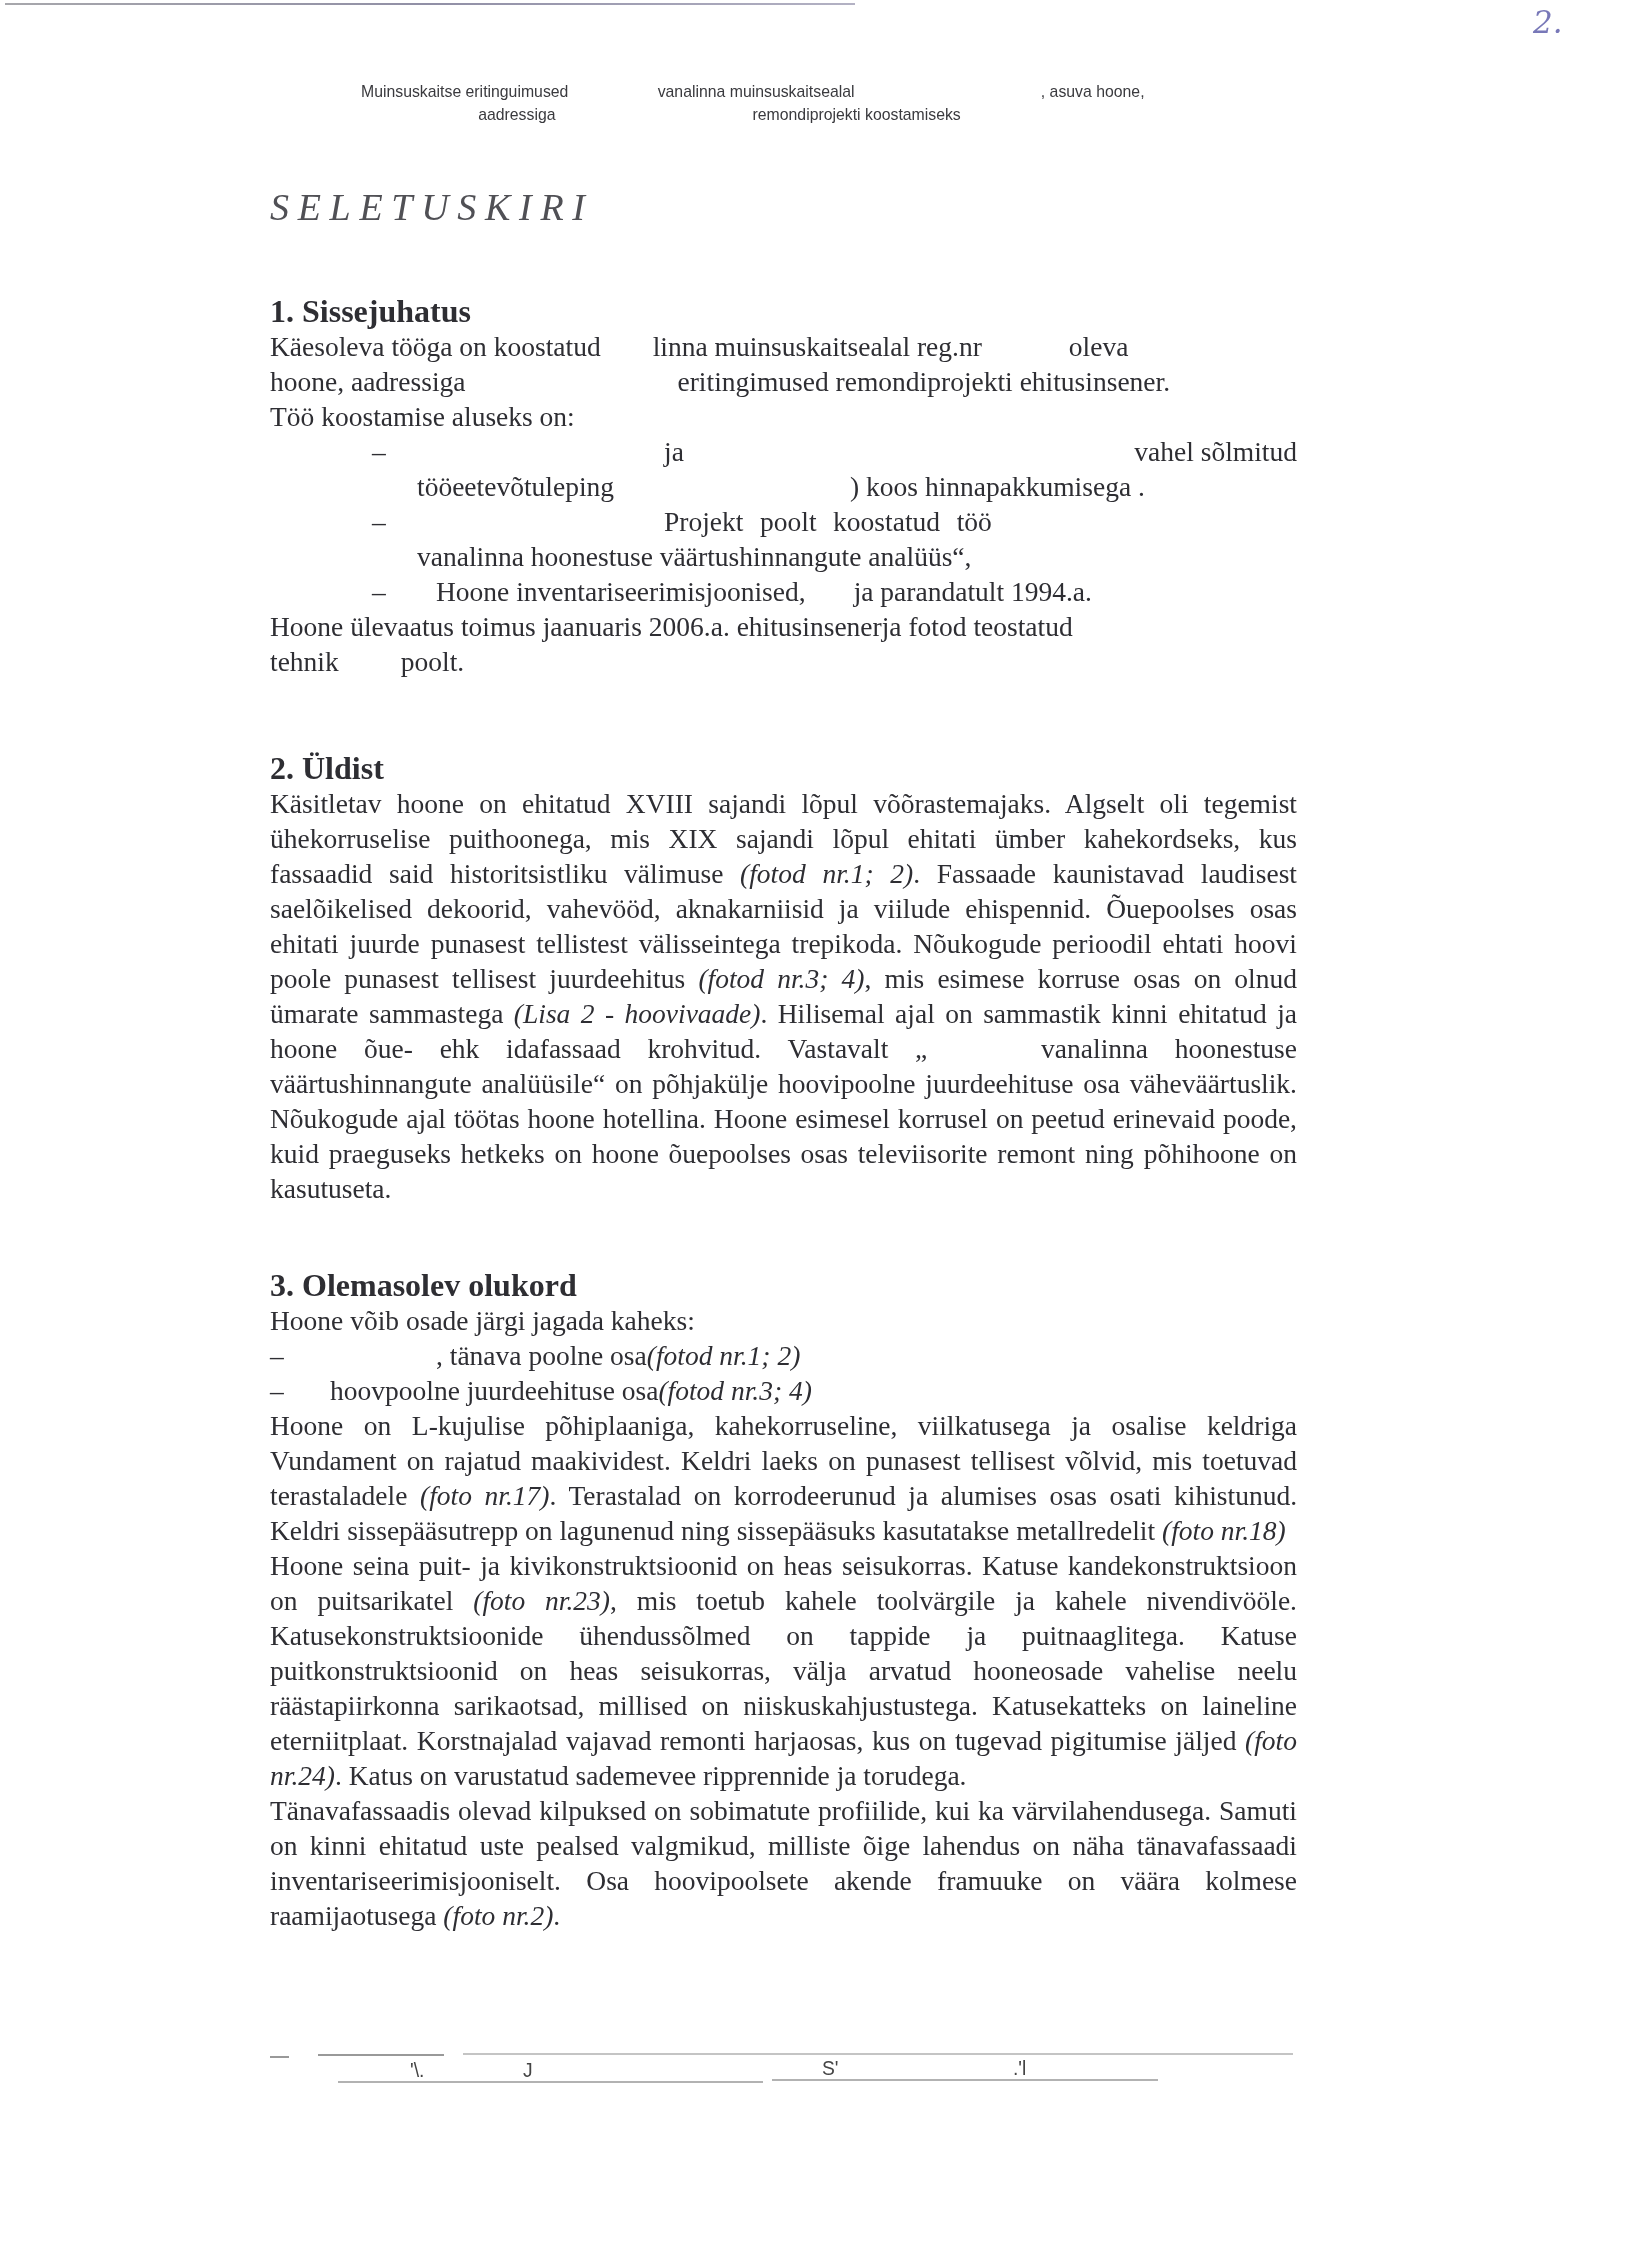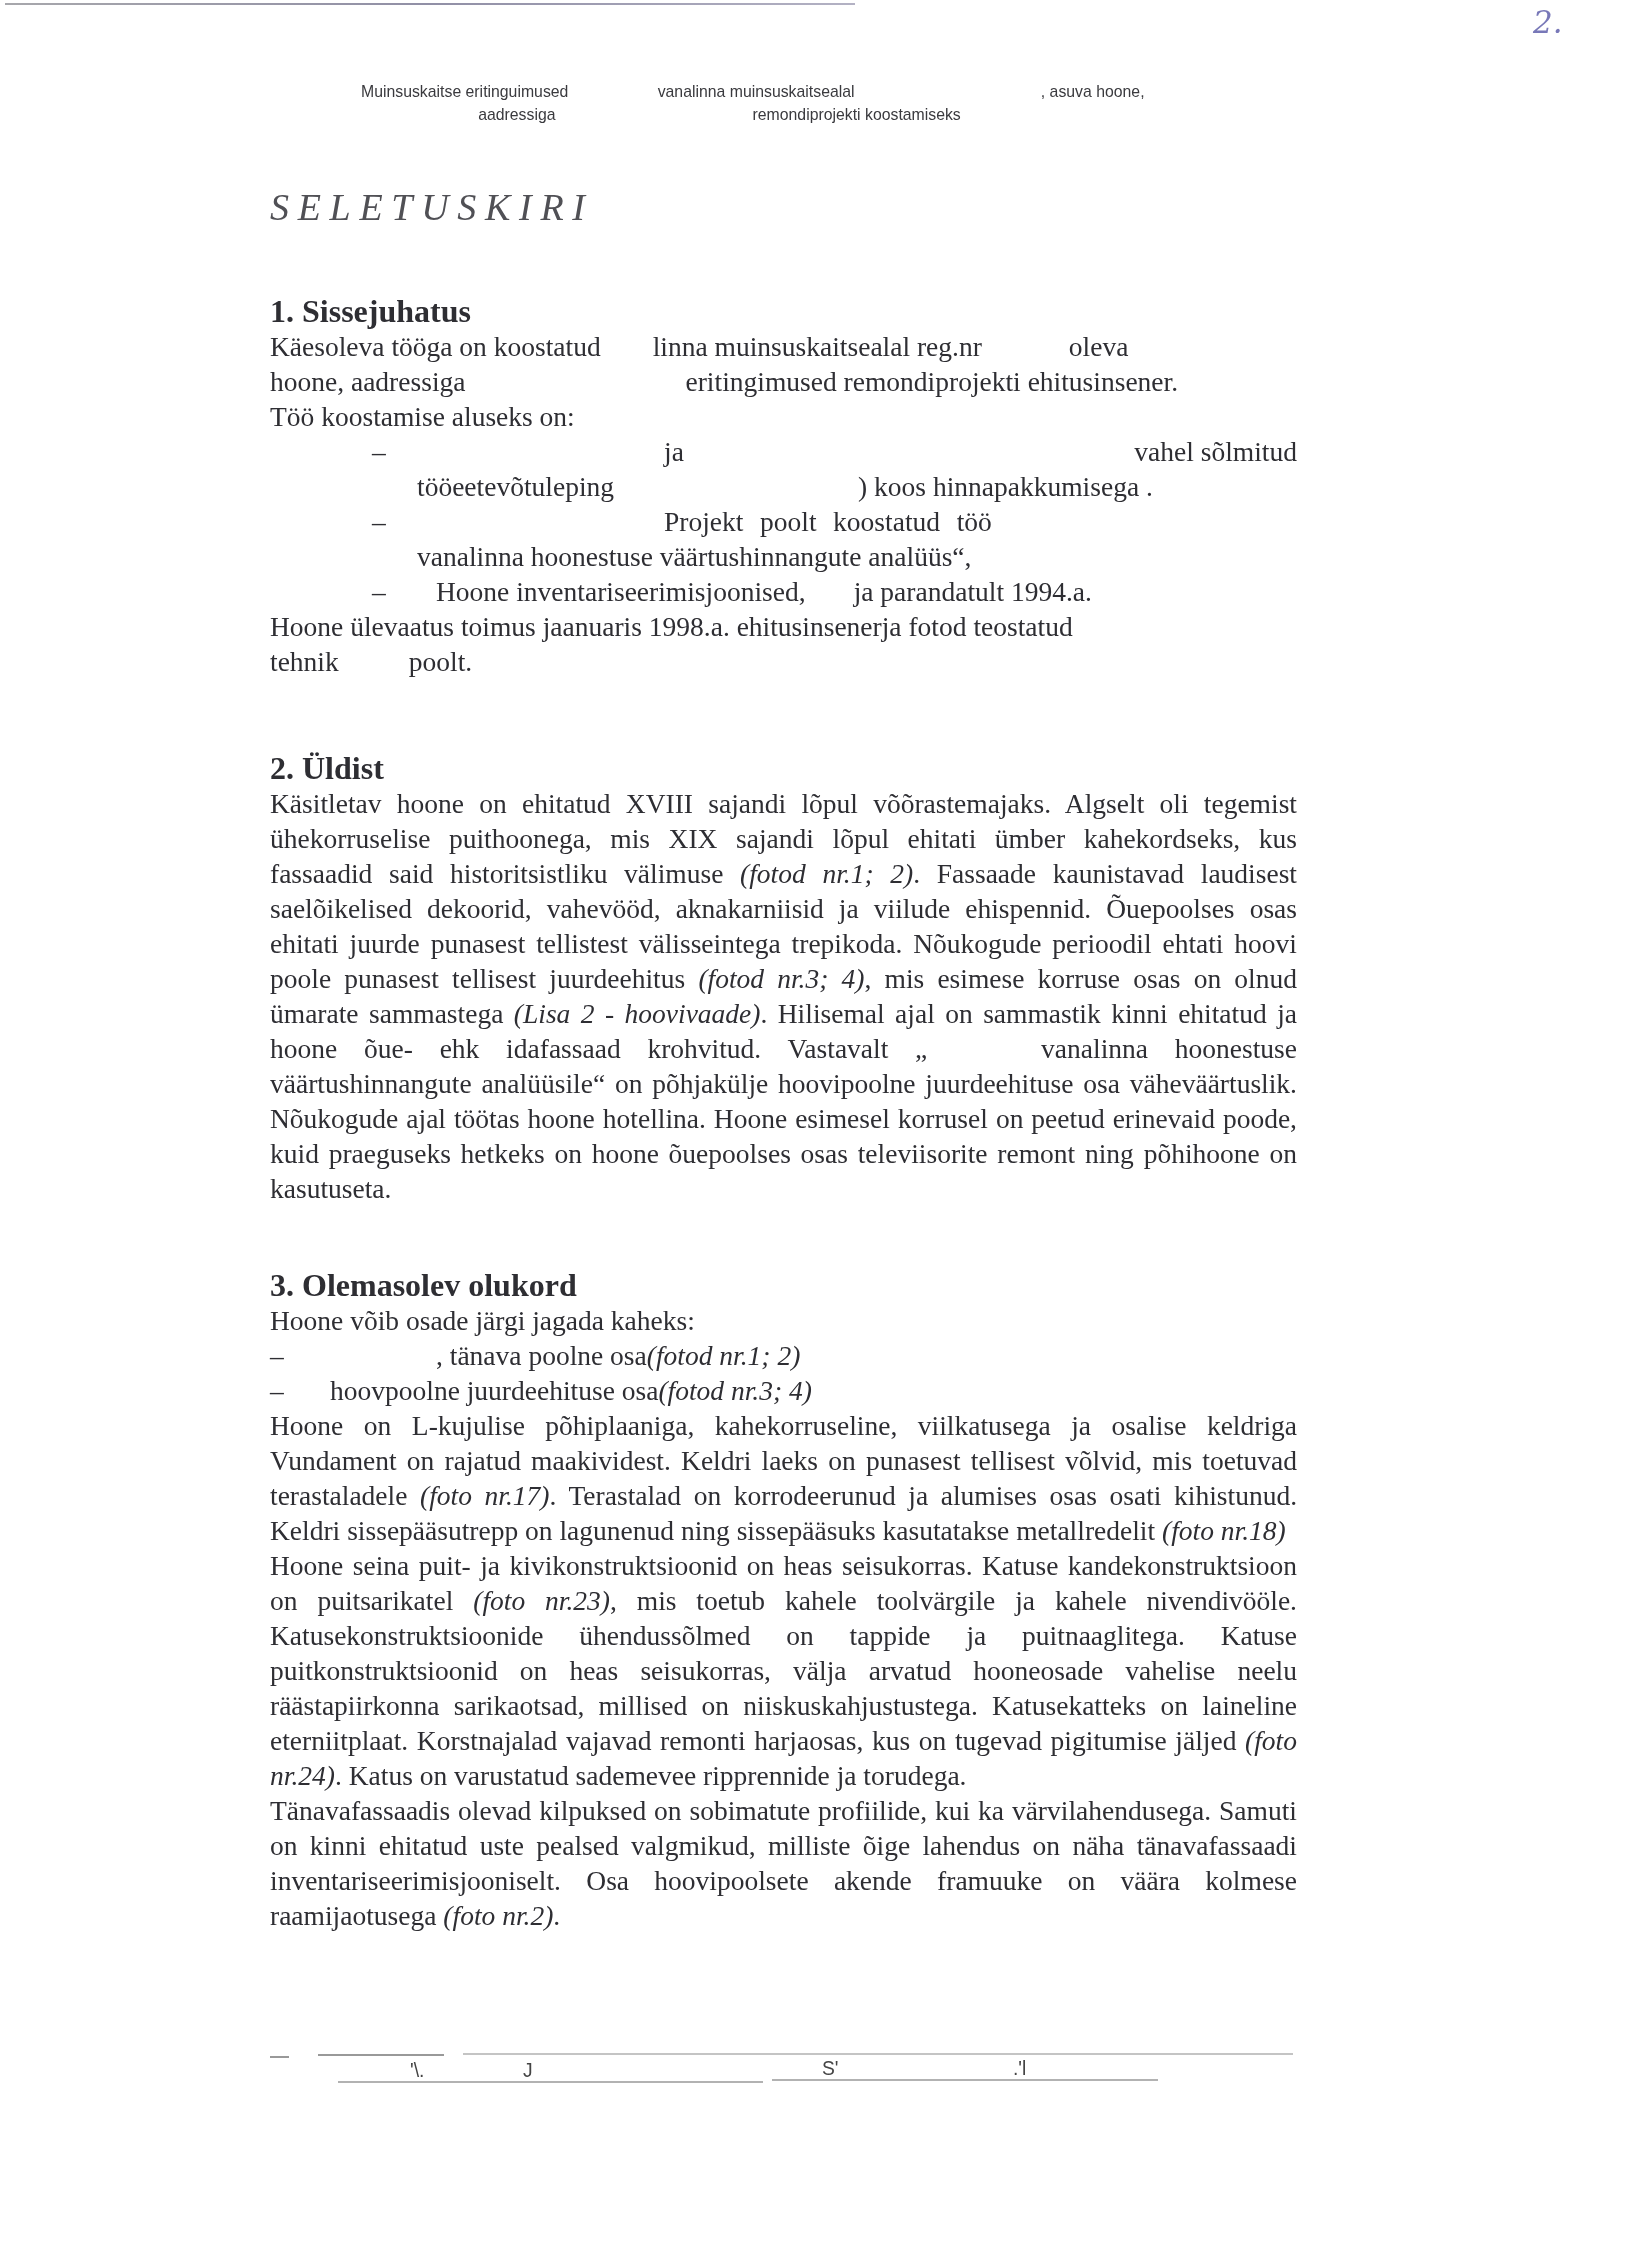--- a/index.html
+++ b/index.html
@@ -9,21 +9,21 @@
   .header { position:absolute; left:361px; top:82px; width:908px; font-family:"Liberation Sans", sans-serif; font-size:17px; color:#3a3a3e; transform:scaleX(0.93); transform-origin:left top; }
   .header .l1 { position:relative; height:23px; }
   .header .l1 span, .header .l2 span { position:absolute; white-space:nowrap; }
   .header .l2 { position:relative; height:23px; }
   .title { position:absolute; left:270px; top:185px; font-family:"Liberation Serif", serif; font-style:italic; font-size:38px; letter-spacing:8.7px; color:#505055; }
   .doc { position:absolute; left:270px; width:1027px; font-family:"Liberation Serif", serif; font-size:27.5px; line-height:35px; color:#2e2e33; }
   .doc h2 { margin:0; font-size:32px; font-weight:bold; line-height:35px; }
   .doc p { margin:0; text-align:justify; }
   .doc p.last { text-align-last:left; }
   .line { display:flex; justify-content:flex-start; white-space:nowrap; }
-  .line.left { justify-content:flex-start; gap:12px; }
+  .line.left { justify-content:flex-start; gap:4px; }
   .bullet { display:flex; white-space:nowrap; }
   .bullet .dash { width:39px; flex:none; padding-left:102px; }
   .bullet.flush .dash { padding-left:0; width:60px; }
   .indent { padding-left:147px; }
   .gap { display:inline-block; }
   em { font-style:italic; }
   .footer { position:absolute; left:270px; top:2050px; width:1033px; height:39px; }
   .footer .rule { position:absolute; height:1.9px; background:#555; opacity:.6; }
   .footer .frag { position:absolute; font-family:"Liberation Sans", sans-serif; font-size:19.3px; color:#444; }
 </style>
@@ -76,21 +76,21 @@
   </div>
   <div class="line left indent">
       <span>vanalinna hoonestuse väärtushinnangute analüüs“,</span>
     </div>
   <div class="bullet">
     <span class="dash">–</span>
     <span style="margin-left:25px">Hoone inventariseerimisjoonised,</span>
     <span style="margin-left:48px">ja parandatult 1994.a.</span>
   </div>
   <div class="line">
-    <span>Hoone ülevaatus toimus jaanuaris 1998.a. ehitusinsener</span>
+    <span>Hoone ülevaatus toimus jaanuaris 2006.a. ehitusinsener</span>
     <span>ja fotod teostatud</span>
   </div>
   <div class="line left">
     <span>tehnik</span>
     <span style="margin-left:58px">poolt.</span>
   </div>
 </div>
 
 <div class="doc" style="top:751px">
   <h2>2. Üldist</h2>

